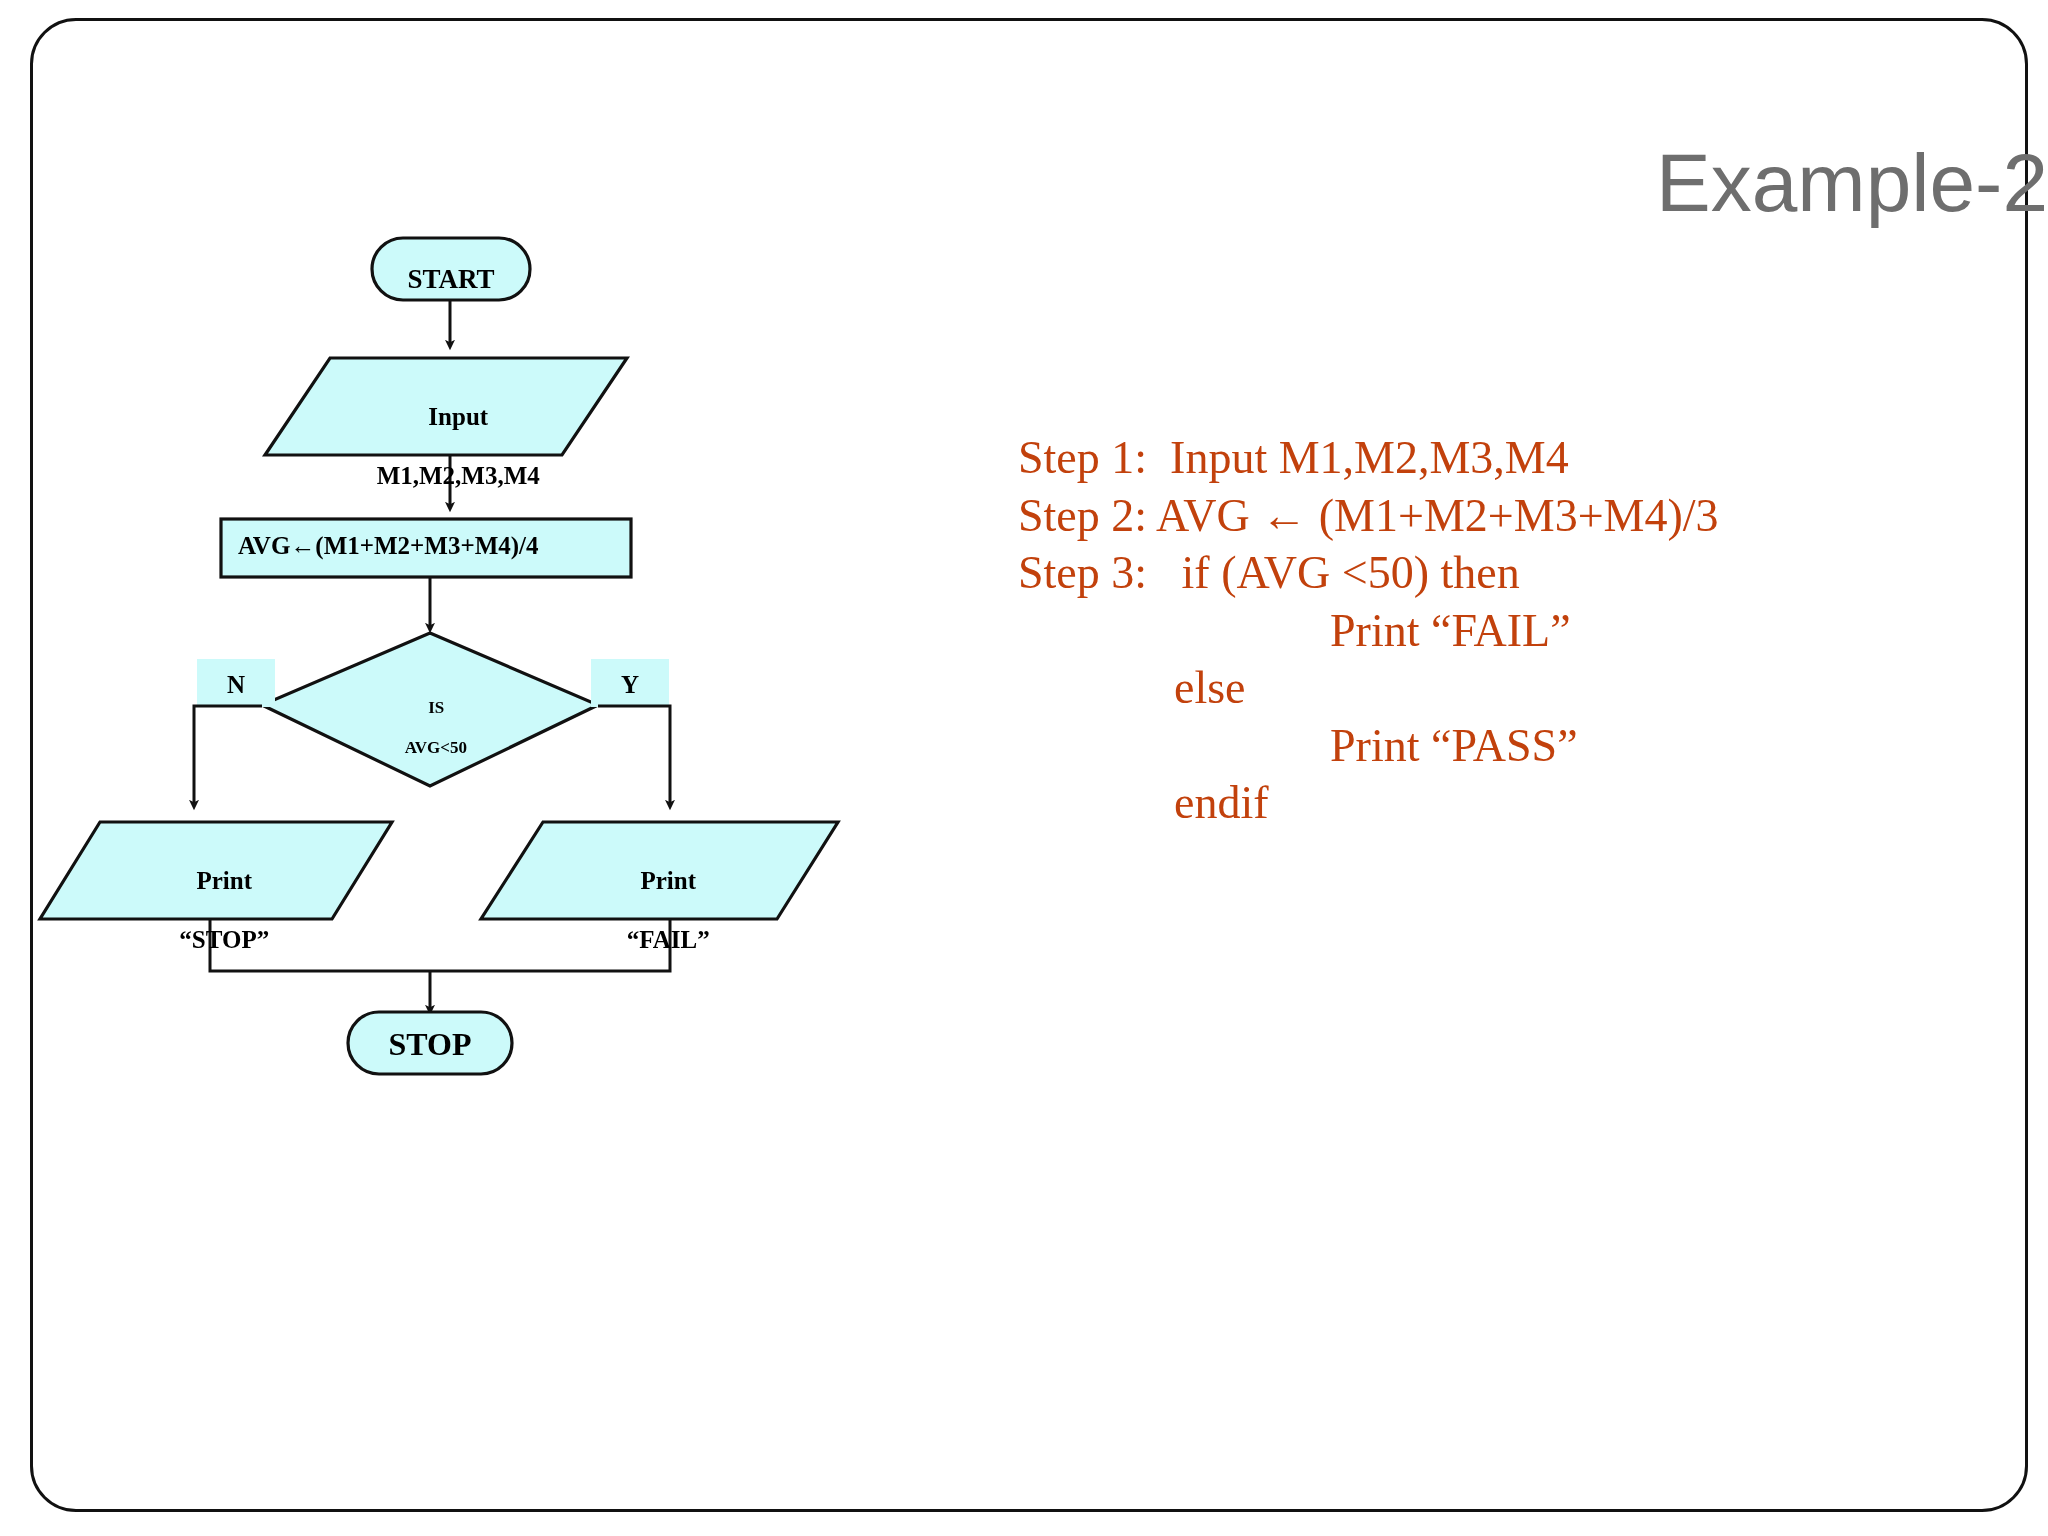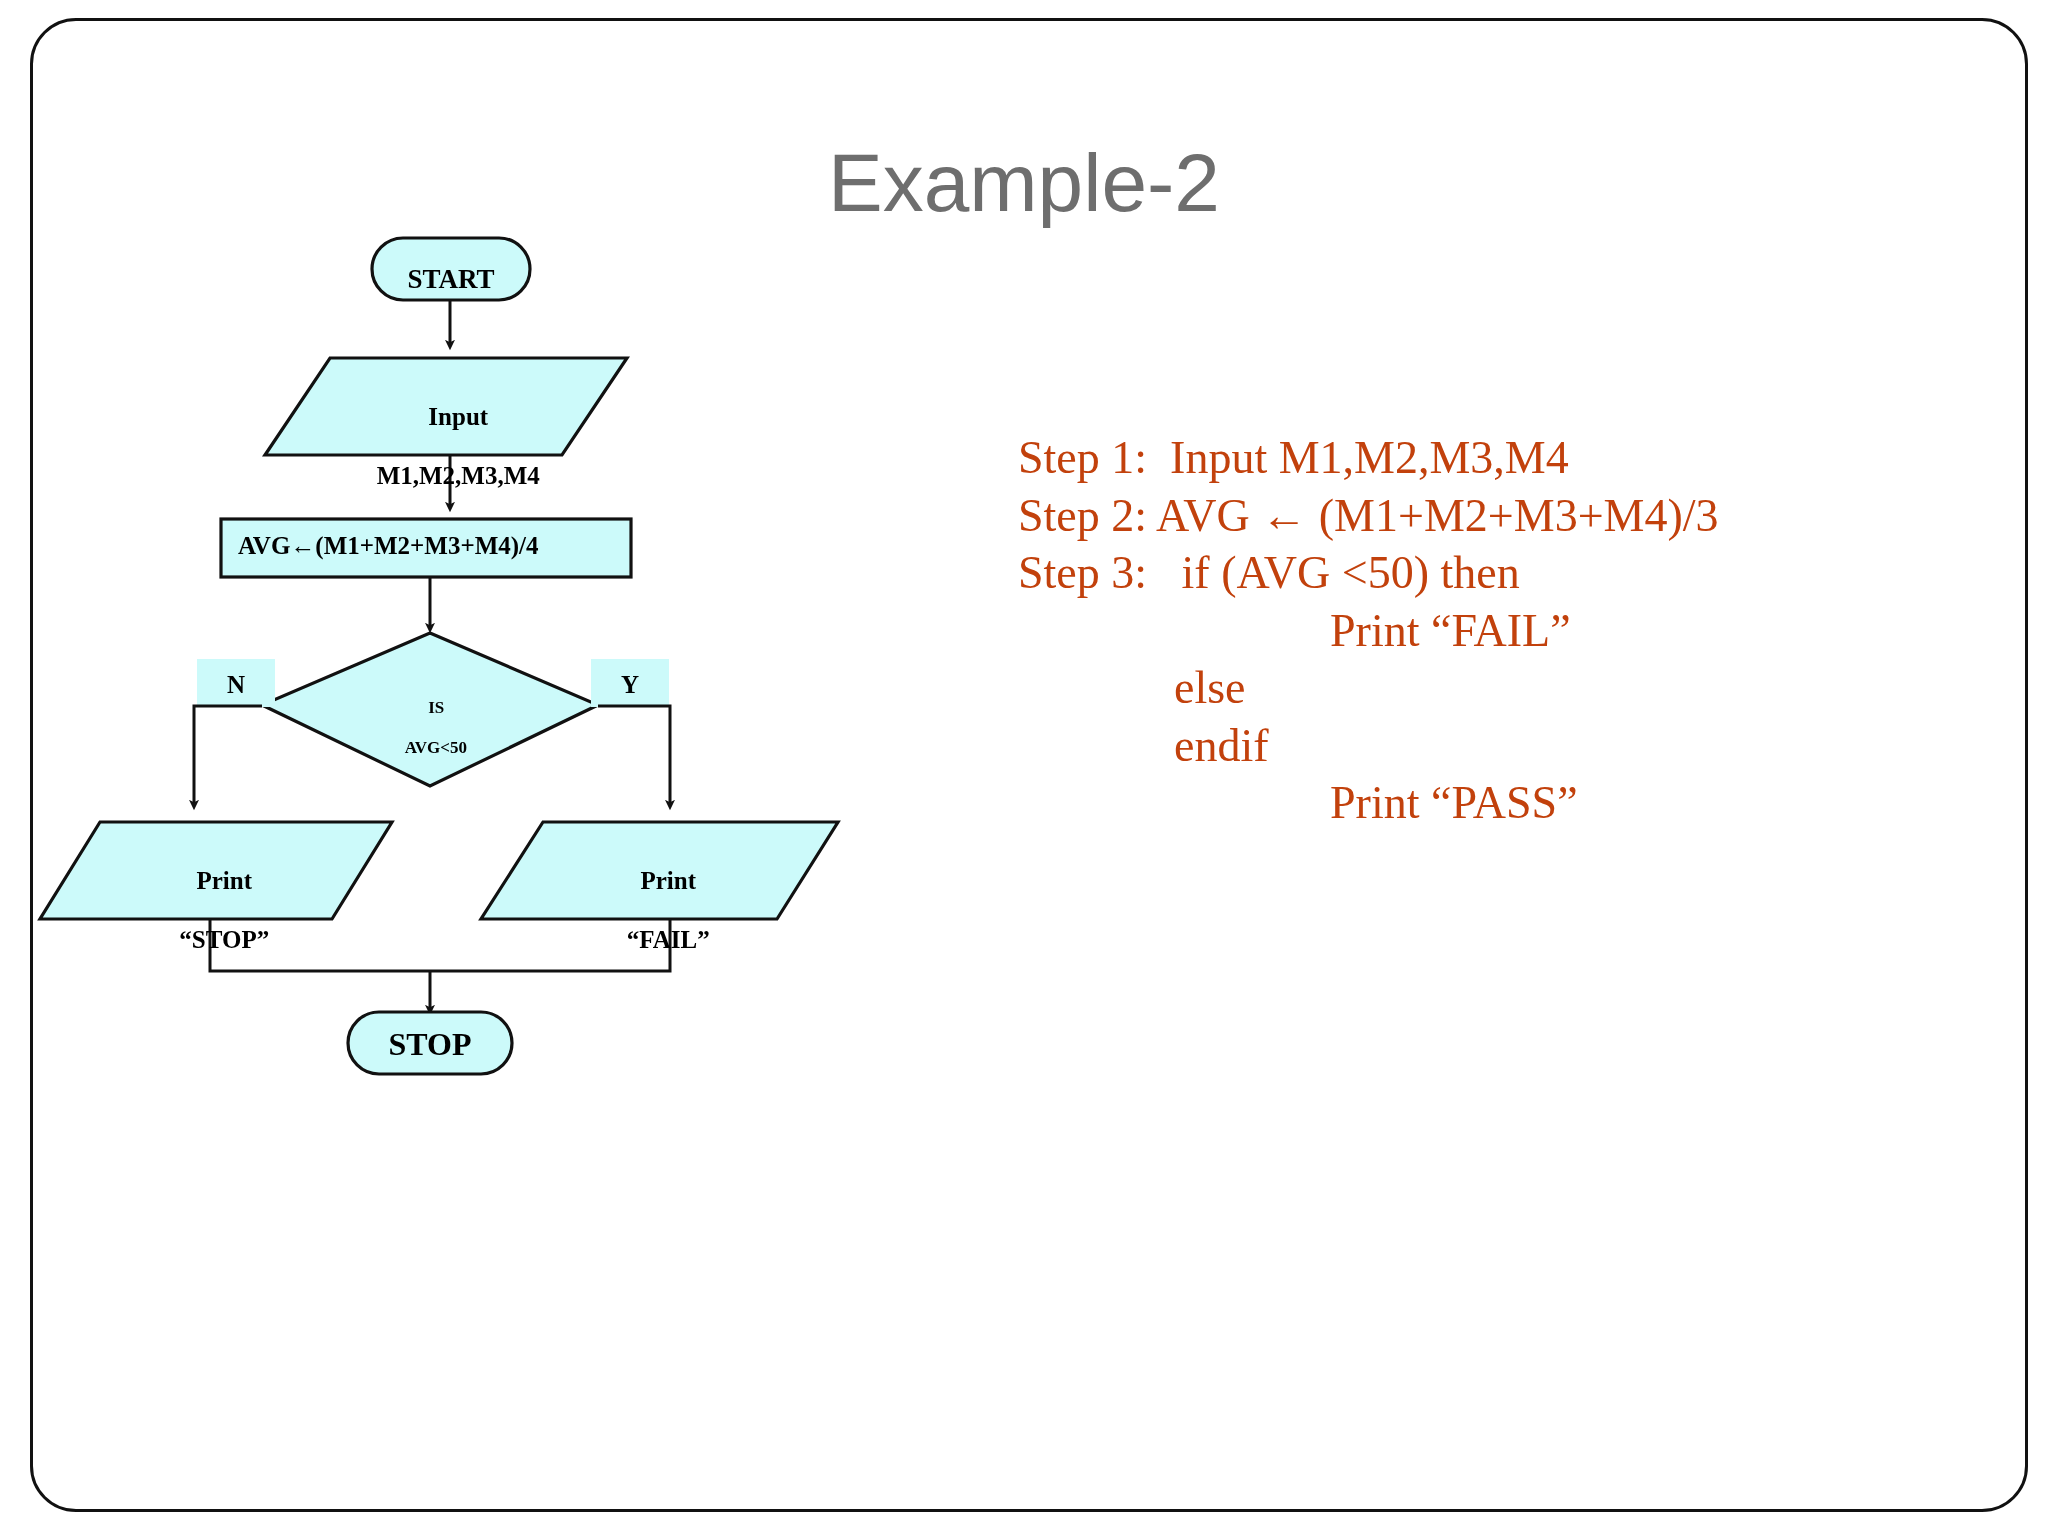--- a/index.html
+++ b/index.html
@@ -28,21 +28,21 @@
     box-sizing: border-box;
     background: #ffffff;
   }
 
   
   #slide-title {
     position: absolute;
     left: 0;
     top: 142px;
     width: 2048px;
-    text-align: center;
+    text-align: right;
     font-family: "Liberation Sans", "DejaVu Sans", sans-serif;
     font-size: 82px;
     font-weight: 400;
     color: #6e6e6e;
     letter-spacing: 0px;
     line-height: 1;
   }
 
   
   #flowchart-svg {
@@ -172,15 +172,15 @@
 </div>
 
 <div class="node-text" id="txt-stop">STOP</div>
 
 <div id="pseudocode">
   <span class="code-line">Step 1:  Input M1,M2,M3,M4</span>
   <span class="code-line">Step 2: AVG ← (M1+M2+M3+M4)/3</span>
   <span class="code-line">Step 3:   if (AVG &lt;50) then</span>
   <span class="code-line ind-1">Print “FAIL”</span>
   <span class="code-line ind-2">else</span>
+  <span class="code-line ind-1">Print “PASS”</span>
   <span class="code-line ind-2">endif</span>
-  <span class="code-line ind-1">Print “PASS”</span>
 </div>
 
 </body></html>

